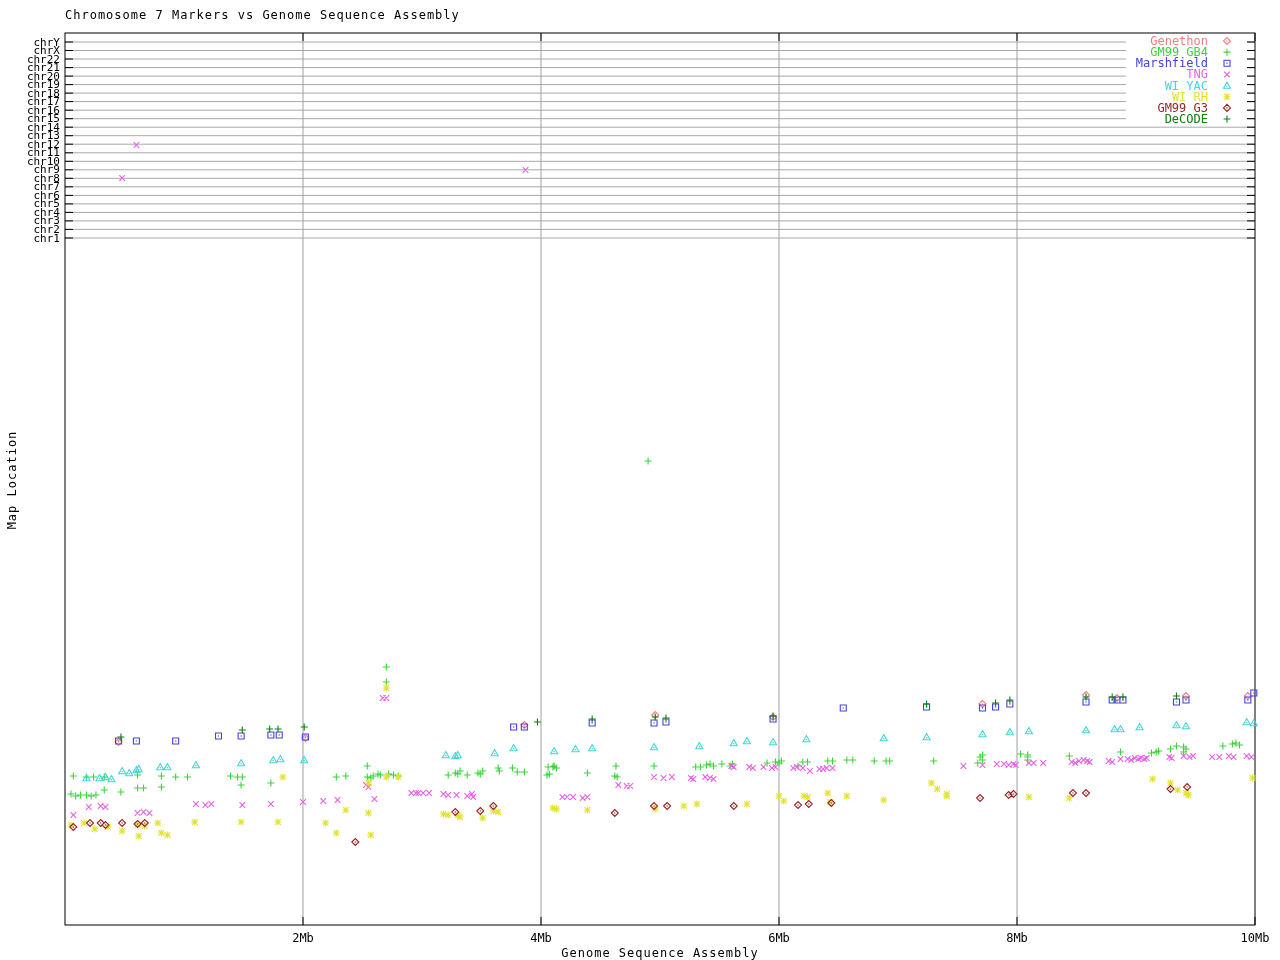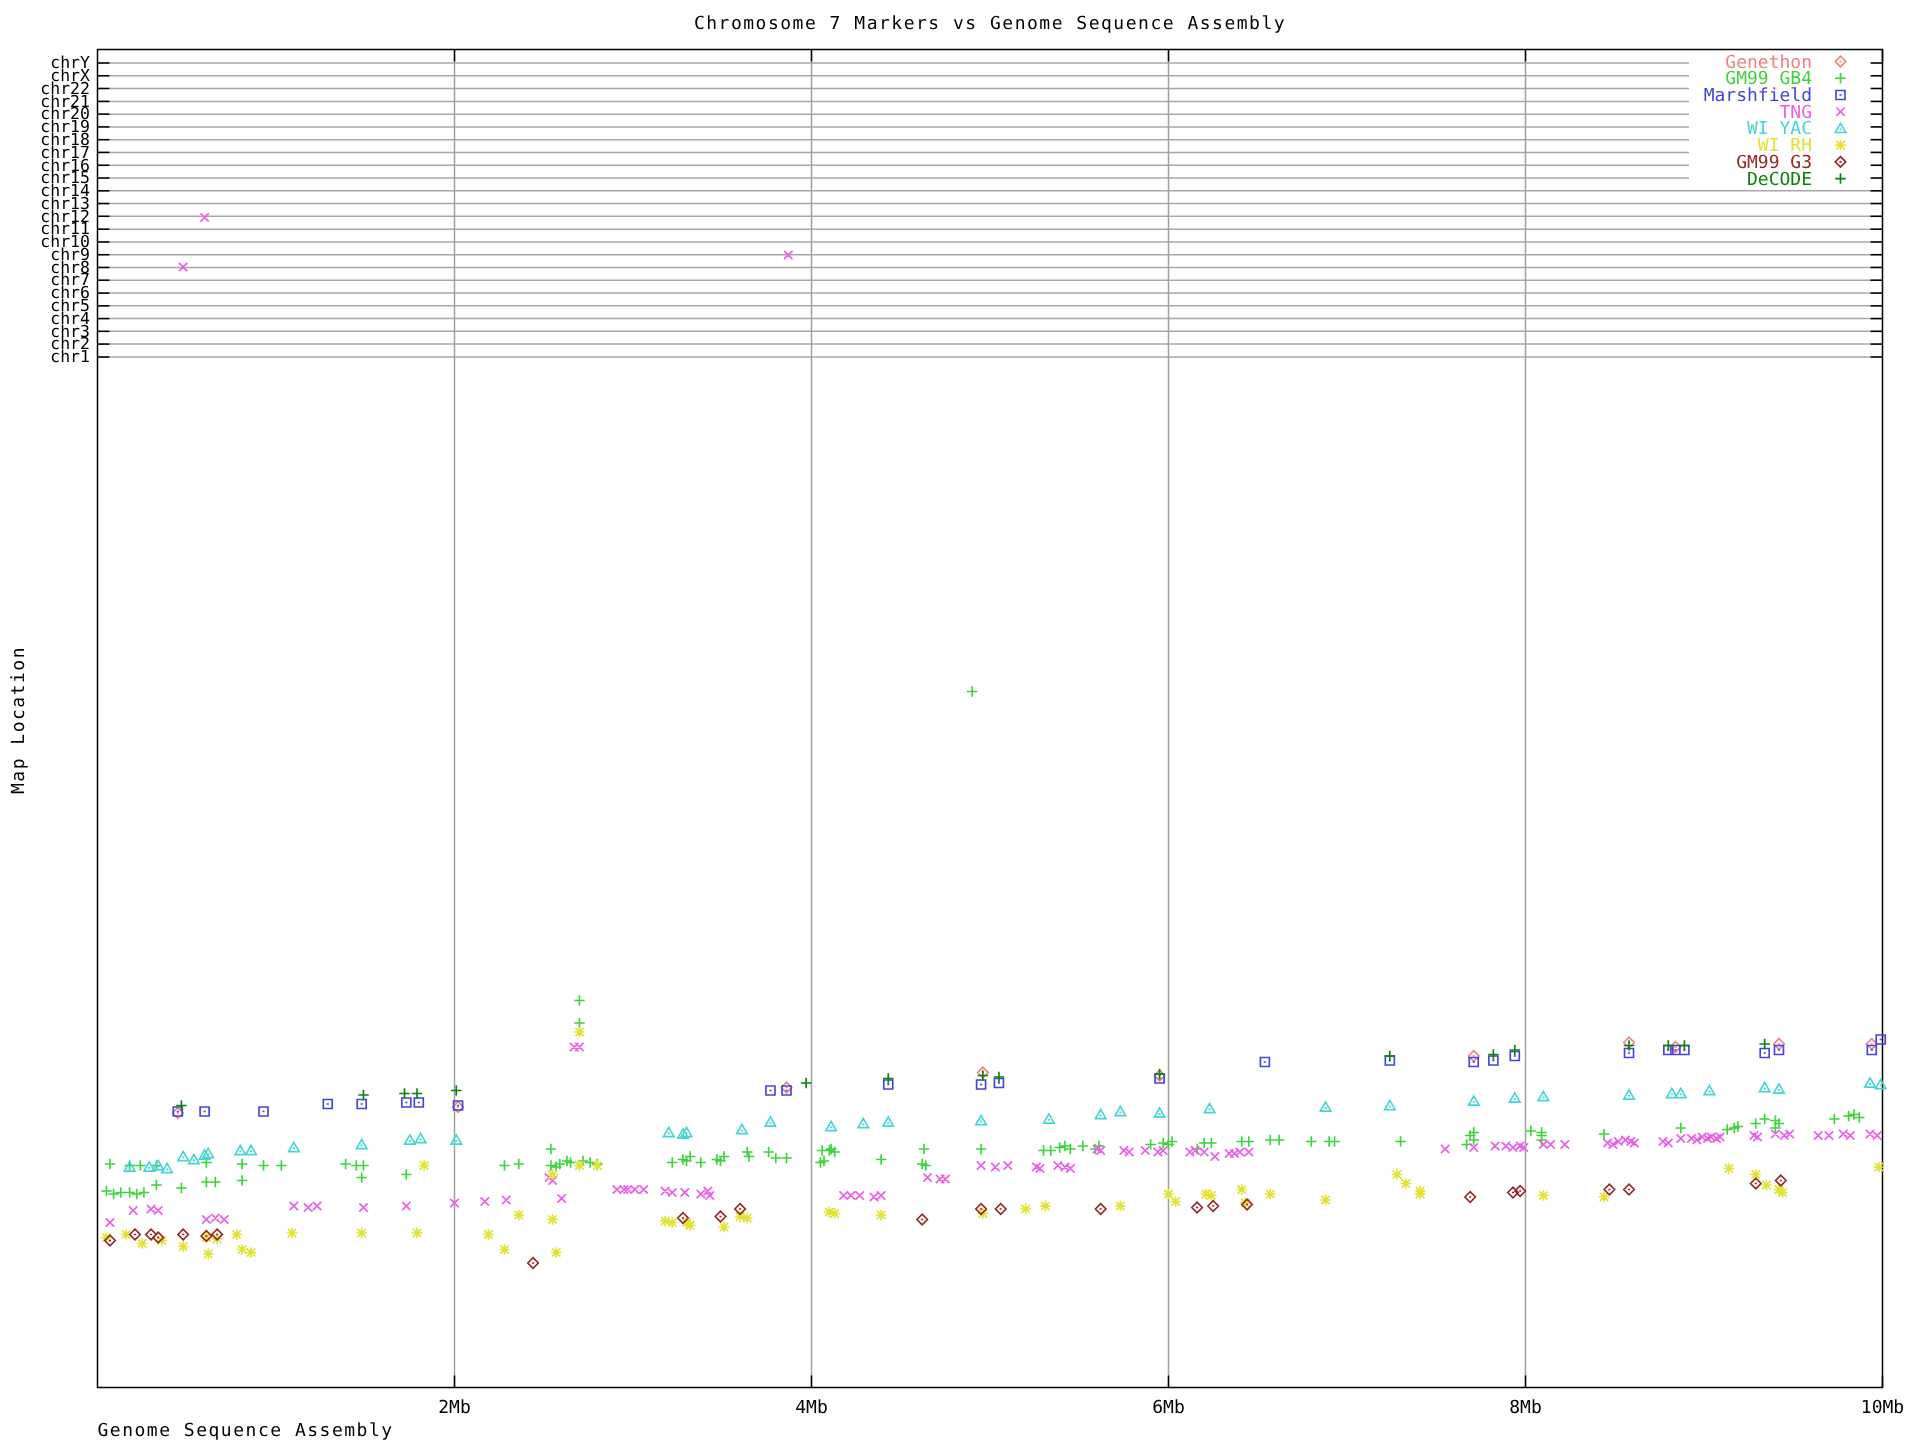--- a/index.html
+++ b/index.html
@@ -1,20 +1,20 @@
 <!DOCTYPE html>
 <html><head>
 <meta charset="utf-8">
 <style>
   html,body{margin:0;padding:0;background:#ffffff;}
   body{width:1280px;height:960px;position:relative;overflow:hidden;
        font-family:"DejaVu Sans Mono","Liberation Mono",monospace;color:#000;}
-  .title{position:absolute;top:8px;left:65px;width:1190px;text-align:center;
+  .title{position:absolute;top:8px;left:65px;width:1190px;text-align:left;
          font-size:12px;letter-spacing:1px;white-space:nowrap;}
-  .xlabel{position:absolute;top:946px;left:65px;width:1190px;text-align:left;
+  .xlabel{position:absolute;top:946px;left:65px;width:1190px;text-align:center;
           font-size:12px;letter-spacing:1px;white-space:nowrap;}
   .ylabel{position:absolute;left:12px;top:480px;font-size:12px;letter-spacing:1px;
           white-space:nowrap;transform:translate(-50%,-50%) rotate(-90deg);}
   svg{position:absolute;left:0;top:0;}
   svg text{font-family:"DejaVu Sans Mono","Liberation Mono",monospace;}
 </style>
 </head>
 <body>
 
 <div class="title">Chromosome 7 Markers vs Genome Sequence Assembly</div>

